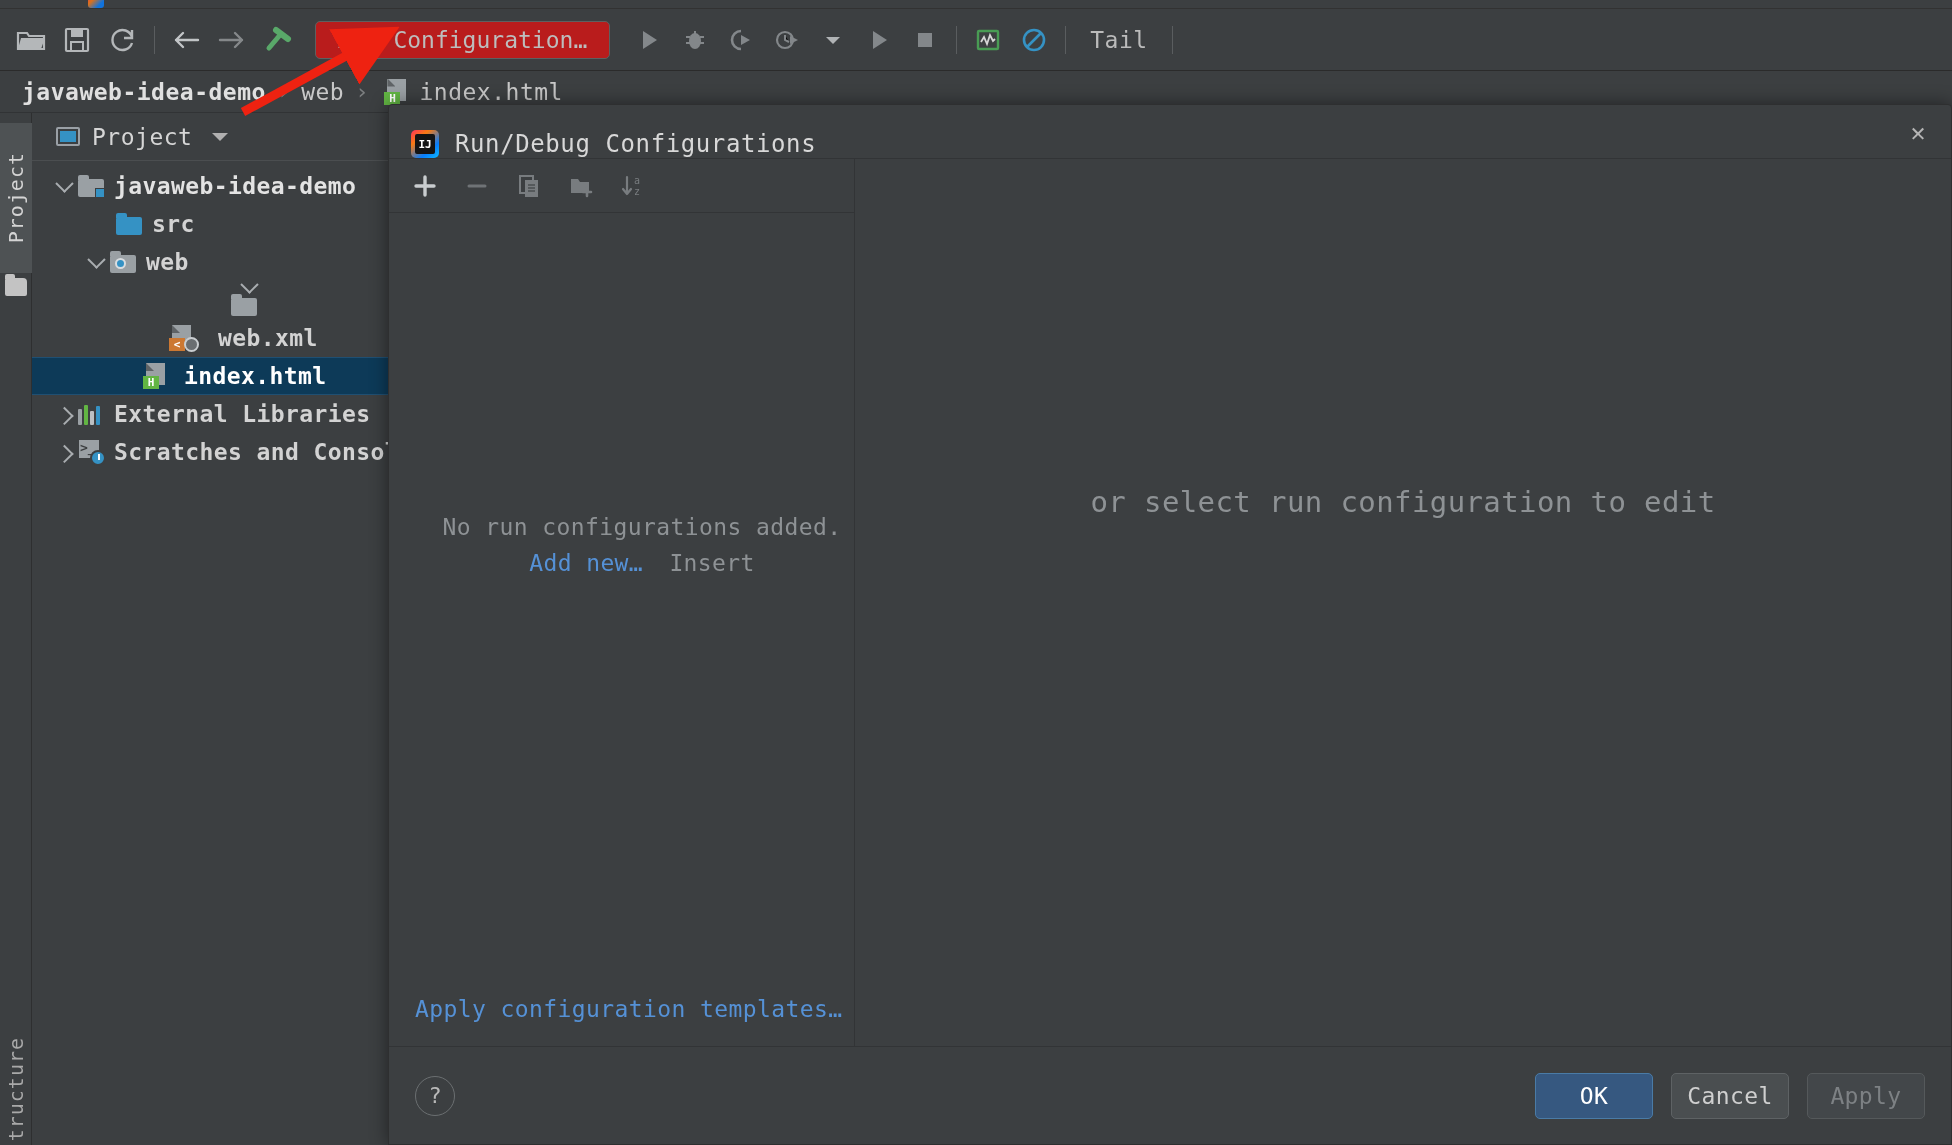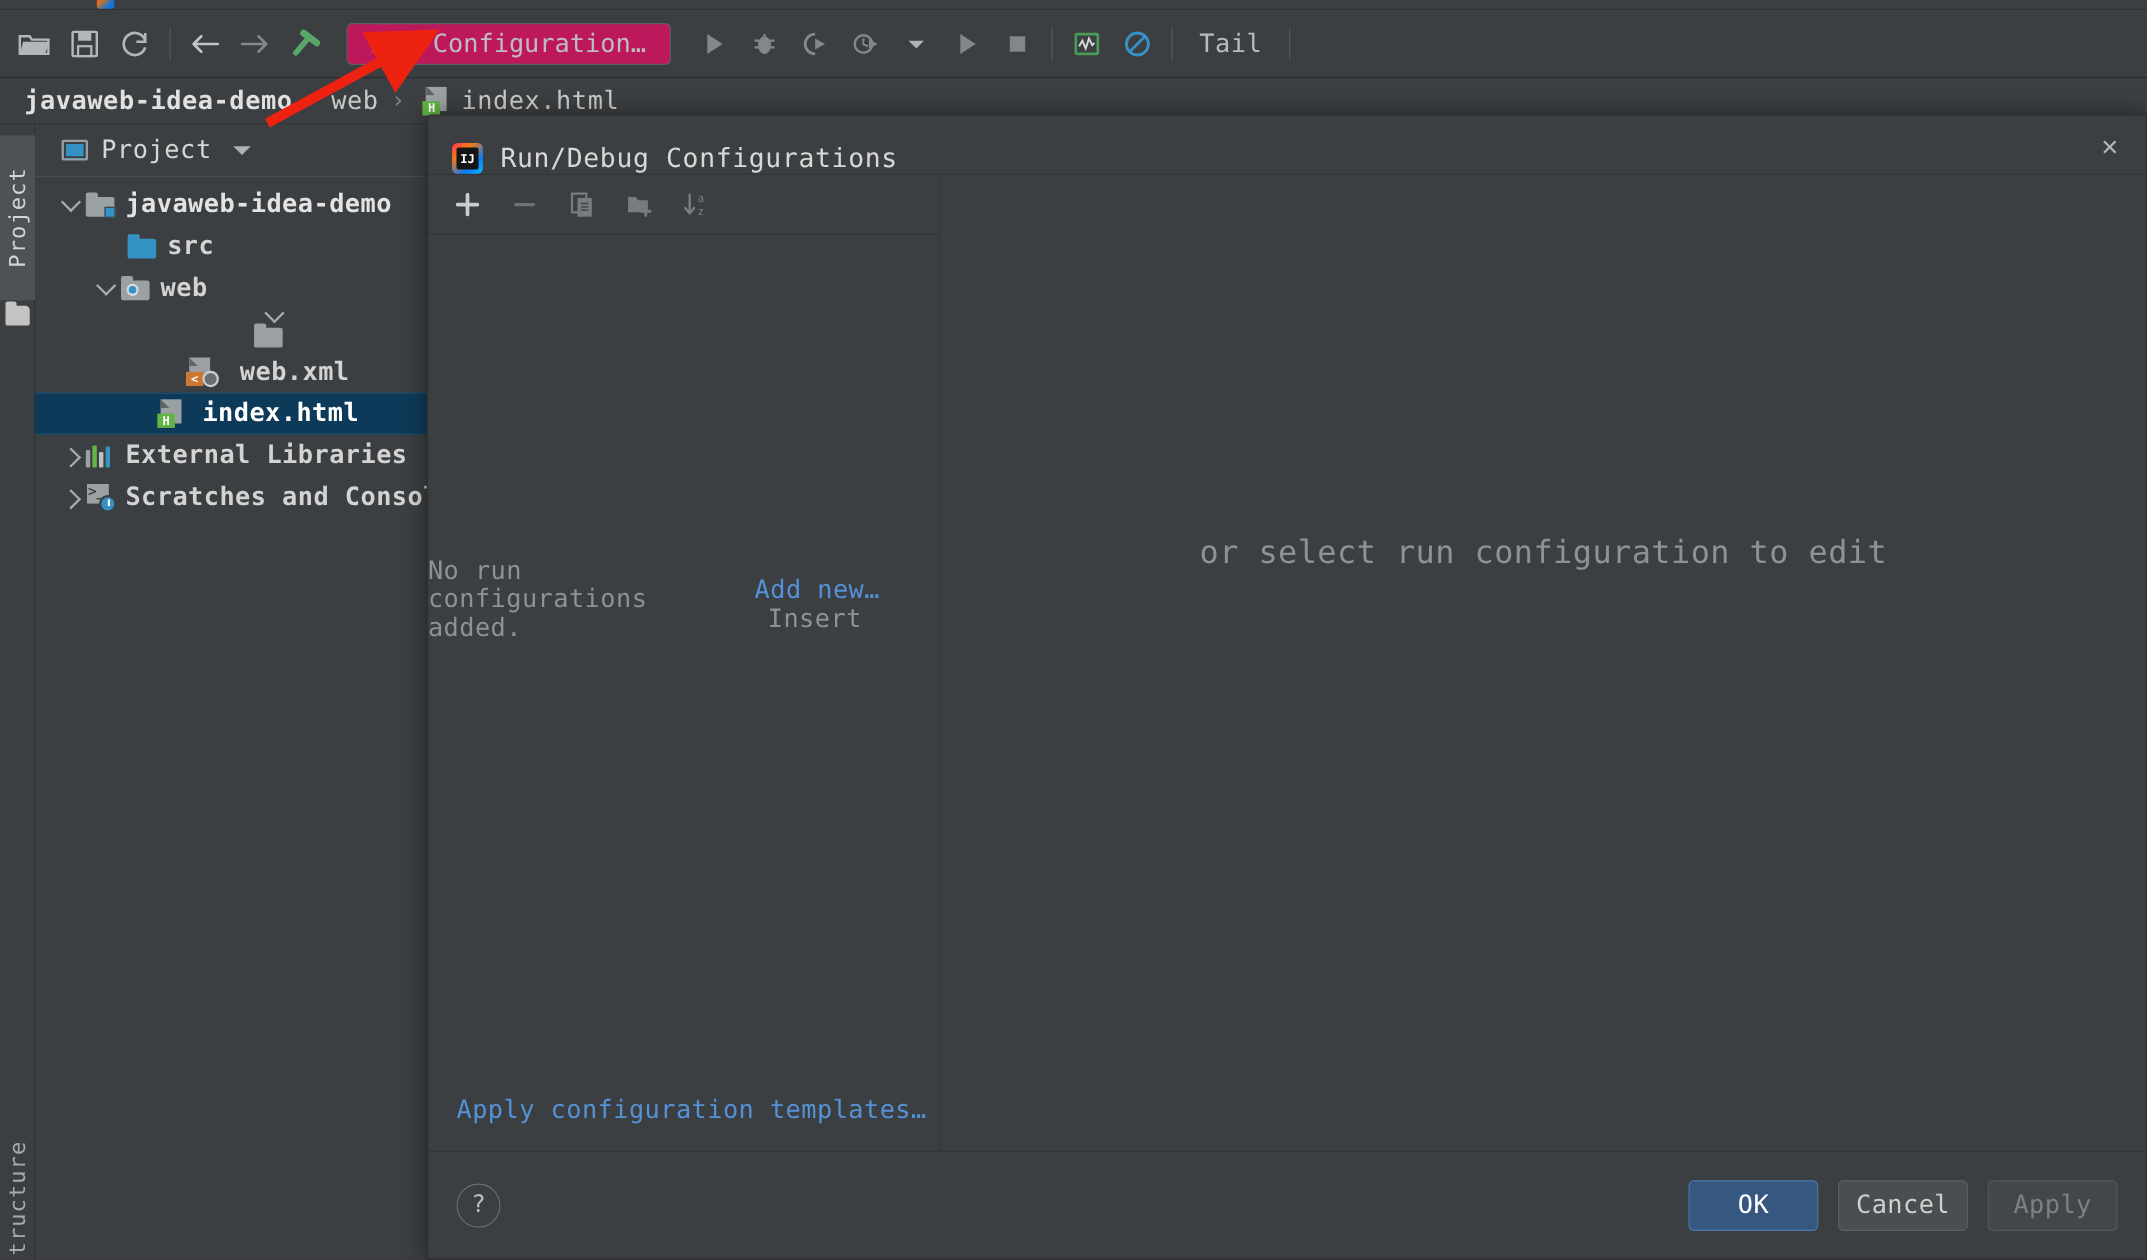--- a/index.html
+++ b/index.html
@@ -33,21 +33,21 @@
     border-radius: 4px; flex: none;
   }
   .tb-sep { width: 1px; height: 28px; background: #5a5d5f; margin: 0 8px; flex: none; }
   .tb-label {
     color: #bbbbbb; font-size: 23px; padding: 0 16px; letter-spacing: 0.5px; white-space: nowrap;
   }
   .addconf {
     height: 38px; min-width: 240px; border: 1px solid #5e6060; border-radius: 5px;
     display: flex; align-items: center; justify-content: center;
     color: #bdbdbd; font-size: 23px; padding: 0 22px; margin-left: 14px; margin-right: 16px;
-    background: #be185d; white-space: nowrap;
+    background: #b91c1c; white-space: nowrap;
   }
 
   
   .breadcrumb {
     position: absolute; left: 0; top: 71px; width: 1952px; height: 42px;
     background: #3c3f41; display: flex; align-items: center; padding-left: 22px; gap: 0;
     border-bottom: 1px solid #313335;
   }
   .bc-root { color: #e0e0e0; font-size: 23px; font-weight: bold; letter-spacing: .5px; }
   .bc-sep { color: #7c7f80; font-size: 22px; margin: 0 11px; }
@@ -176,22 +176,22 @@
     display: flex; align-items: center; justify-content: center; color: #b5b5b5; font-size: 25px;
   }
 
   .dlg-body { flex: 1; display: flex; min-height: 0; }
   .dlg-left { width: 466px; display: flex; flex-direction: column; border-right: 1px solid #323436; }
   .dlg-tools {
     height: 54px; display: flex; align-items: center; padding-left: 14px; gap: 8px;
     border-bottom: 1px solid #323436; flex: none;
   }
   .tl { width: 44px; height: 40px; display:flex; align-items:center; justify-content:center; border-radius:4px; }
-  .list-empty { flex: 1; display: flex; flex-direction: row; align-items: center; justify-content: center;
-      padding-bottom: 120px; }
+  .list-empty { flex: 1; display: flex; flex-direction: column; align-items: center; justify-content: center;
+      padding-bottom: 120px; padding-left: 41px; }
   .empty-1 { color: #8e9295; font-size: 23px; letter-spacing: .4px; }
   .empty-2 { margin-top: 10px; font-size: 23px; letter-spacing: .4px; }
   .empty-2 .lnk { color: #5591d6; }
   .empty-2 .hint { color: #8e9295; margin-left: 12px; }
   .tpl-link { padding: 0 0 24px 26px; }
   .tpl-link a { color: #5591d6; font-size: 23px; letter-spacing: .4px; text-decoration: none; }
 
   .dlg-right { flex: 1; display: flex; flex-direction: column; align-items: center; justify-content: flex-start;
       padding-top: 310px; }
   .right-1 { color: #5591d6; font-size: 24px; letter-spacing: .4px; }

